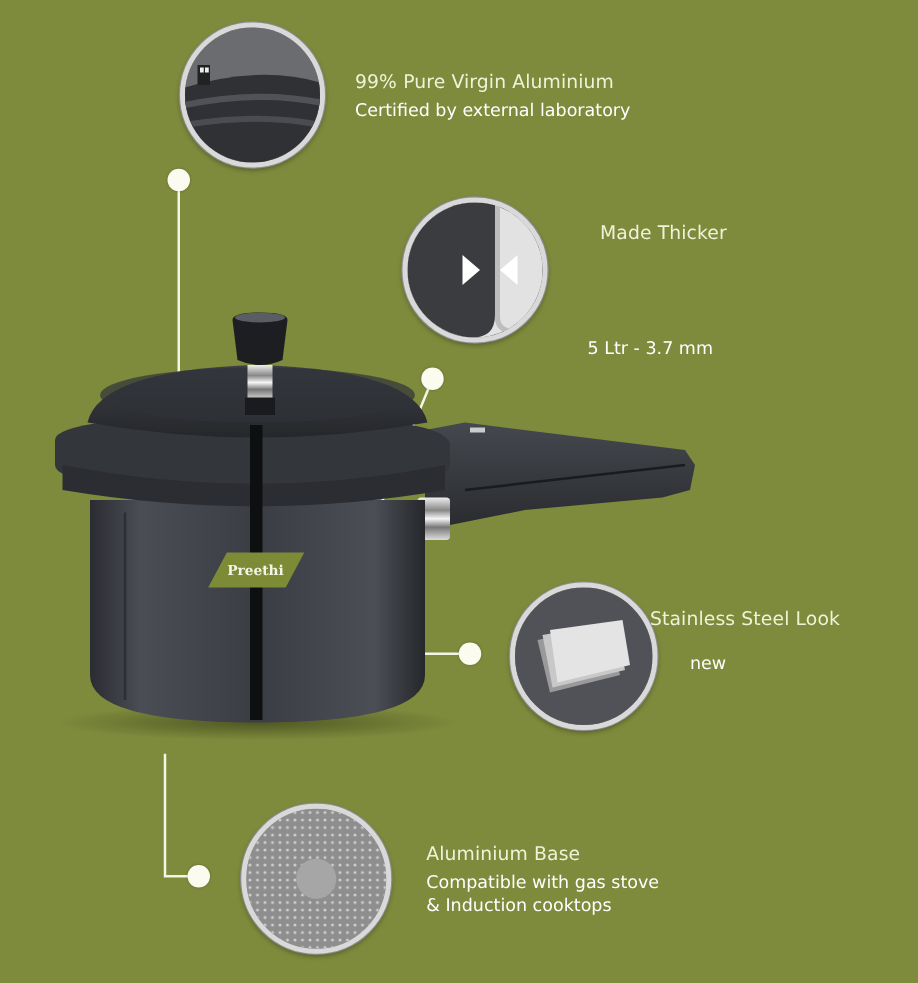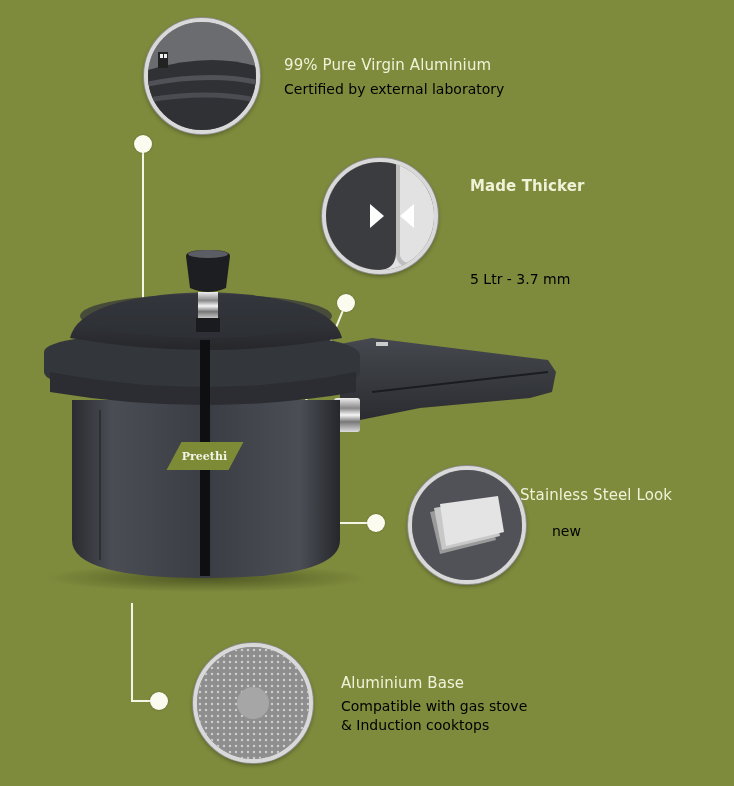--- a/index.html
+++ b/index.html
@@ -1,19 +1,19 @@
 <!DOCTYPE html>
 <html><head>
 <meta charset="utf-8">
 <style>
   html,body{margin:0;padding:0;}
   body{width:734px;height:786px;overflow:hidden;background:#7e8a3c;font-family:"DejaVu Sans","Liberation Sans",sans-serif;}
   .canvas{position:relative;width:734px;height:786px;background:#7e8a3c;overflow:hidden;}
   .feat-title{position:absolute;color:#f0f2d8;font-size:15px;letter-spacing:0.1px;white-space:nowrap;line-height:20px;}
-  .feat-sub{position:absolute;color:#000000;font-size:14px;line-height:19px;white-space:nowrap;}
+  .feat-sub{position:absolute;color:#ffffff;font-size:14px;line-height:19px;white-space:nowrap;}
   .dot{position:absolute;width:18px;height:18px;border-radius:50%;background:#fbfbf0;box-shadow:0 0 2px rgba(0,0,0,0.25);}
   .badge{position:absolute;border-radius:50%;border:4px solid #d9d9d9;box-shadow:0 0 0 1px #8c8c8c, inset 0 0 0 2px #9a9a9a, 0 2px 4px rgba(0,0,0,0.35);overflow:hidden;background:#555;}
   svg{display:block;}
 </style>
 </head>
 <body>
 
 <div class="canvas">
 
   <svg width="734" height="786" style="position:absolute;left:0;top:0;">
@@ -101,21 +101,21 @@
   <div class="badge" style="left:322px;top:158px;width:108px;height:108px;">
     <svg width="108" height="108" viewBox="0 0 108 108">
       <rect width="108" height="108" fill="#e2e2e2"></rect>
       <path d="M0,0 L70,0 L70,90 Q70,108 52,108 L0,108 Z" fill="#3a3c40"></path>
       <path d="M72,0 L72,92 Q72,104 90,104" stroke="#bdbdbd" stroke-width="4" fill="none"></path>
       <polygon points="44,42 58,54 44,66" fill="#ffffff"></polygon>
       <polygon points="88,42 74,54 88,66" fill="#ffffff"></polygon>
     </svg>
   </div>
   <div class="dot" style="left:337px;top:294px;"></div>
-  <div class="feat-title" style="left:470px;top:176px;font-weight:bold;">Made Thicker</div>
+  <div class="feat-title" style="left:480px;top:176px;">Made Thicker</div>
   <div class="feat-sub" style="left:470px;top:246px;margin-top:24px;">5 Ltr - 3.7 mm</div>
 
   <div class="badge" style="left:408px;top:466px;width:110px;height:110px;">
     <svg width="110" height="110" viewBox="0 0 110 110">
       <rect width="110" height="110" fill="#505257"></rect>
       <polygon points="18,42 74,30 84,70 28,84" fill="#9a9a9a"></polygon>
       <polygon points="22,38 80,28 88,66 30,80" fill="#c8c8c8"></polygon>
       <polygon points="28,34 86,26 92,62 34,76" fill="#e4e4e4"></polygon>
     </svg>
   </div>

